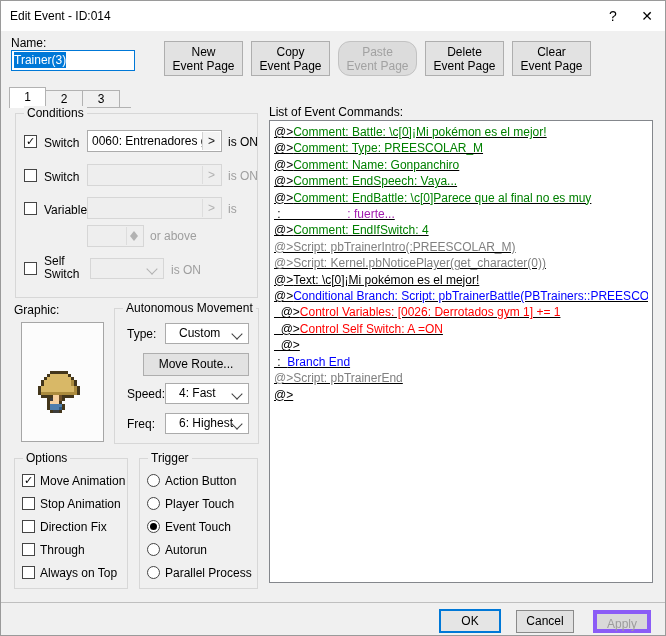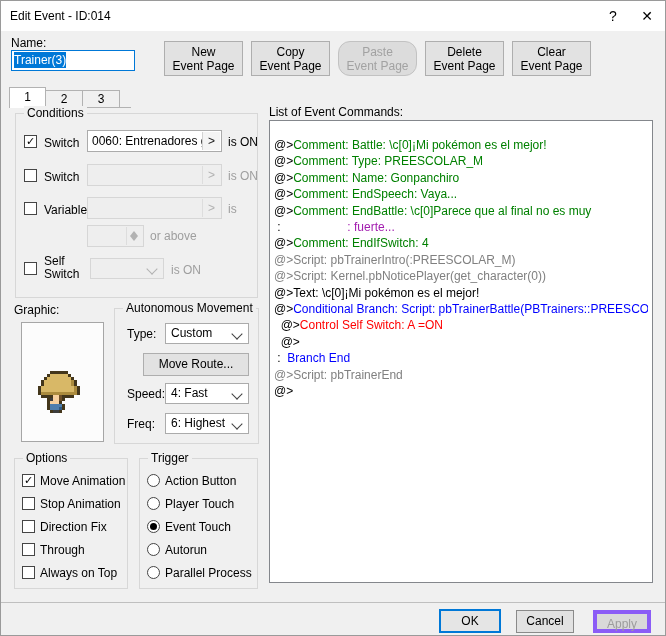--- a/index.html
+++ b/index.html
@@ -44,42 +44,42 @@
   
   .combo{position:absolute;height:22px;background:#fff;border:1px solid #ababab;box-sizing:border-box;
     line-height:20px;padding-left:4px;overflow:hidden;white-space:nowrap;}
   .combo .arrowbtn{position:absolute;right:1px;top:1px;bottom:1px;width:17px;background:#f4f4f4;
     border-left:1px solid #d2d2d2;text-align:center;line-height:18px;color:#1a1a1a;}
   .combo.disabled{background:#eeeeee;border-color:#d6d6d6;}
   .combo.disabled .arrowbtn{background:#eeeeee;color:#b2b2b2;border-left-color:#ddd;}
   .gray-text{color:#9e9e9e;}
   
   .dd{position:absolute;height:21px;background:#fff;border:1px solid #ababab;box-sizing:border-box;
-    line-height:19px;padding-left:5px;overflow:hidden;white-space:nowrap;}
+    line-height:19px;padding-left:13px;overflow:hidden;white-space:nowrap;}
   .chev{position:absolute;right:7px;top:6px;width:7px;height:7px;border-left:1px solid #424242;
     border-bottom:1px solid #424242;transform:rotate(-45deg);}
   .dd.disabled{background:#eeeeee;border-color:#d6d6d6;}
   .dd.disabled .chev{border-color:#b2b2b2;}
   
   .spinner{position:absolute;width:57px;height:22px;background:#eeeeee;border:1px solid #d6d6d6;box-sizing:border-box;}
   .spinner .arrows{position:absolute;right:1px;top:1px;bottom:1px;width:15px;border-left:1px solid #ddd;}
   .spinner .up,.spinner .dn{position:absolute;left:3px;width:0;height:0;border-left:4px solid transparent;border-right:4px solid transparent;}
   .spinner .up{top:4px;border-bottom:5px solid #b2b2b2;}
   .spinner .dn{bottom:4px;border-top:5px solid #b2b2b2;}
   
   .graphic-box{position:absolute;left:20px;top:321px;width:83px;height:120px;background:#fcfcfc;
     border:1px solid #a6a6a6;box-sizing:border-box;}
   
   .btn{background:#e2e2e2;border:1px solid #aeaeae;text-align:center;box-sizing:border-box;position:absolute;}
   
   .optrow{height:23px;display:flex;align-items:center;gap:5px;padding-left:7px;white-space:nowrap;}
   
   .cmd-label{position:absolute;left:268px;top:104px;}
   .cmd-list{position:absolute;left:268px;top:119px;width:384px;height:463px;background:#fff;
-    border:1px solid #84878c;box-sizing:border-box;overflow:hidden;padding:16px 4px;}
+    border:1px solid #84878c;box-sizing:border-box;overflow:hidden;padding:3px 4px;text-decoration:underline;}
   .cmd-line{white-space:pre;line-height:16.4px;font-size:12px;overflow:hidden;}
   
   .footer-sep{position:absolute;left:0;right:0;top:601px;height:1px;background:#bfbfbf;}
   .btn-ok{left:438px;top:608px;width:62px;height:24px;border:2px solid #0078d7;background:#e5e5e5;line-height:20px;}
   .btn-cancel{left:515px;top:609px;width:58px;height:23px;border:1px solid #8a8a8a;background:#e2e2e2;line-height:21px;}
   .btn-apply{left:592px;top:609px;width:58px;height:23px;border:4px solid #8b5cf6;background:#d9d9d9;color:#9d9d9d;line-height:21px;}
   .abs{position:absolute;}
   .nowrap{white-space:nowrap;}
 </style>
 </head>
@@ -386,20 +386,21 @@
       <div class="cmd-line"><span style="color: rgb(0, 0, 0);">@&gt;</span><span style="color: rgb(0, 128, 0);">Comment: Type: PREESCOLAR_M</span></div>
       <div class="cmd-line"><span style="color: rgb(0, 0, 0);">@&gt;</span><span style="color: rgb(0, 128, 0);">Comment: Name: Gonpanchiro</span></div>
       <div class="cmd-line"><span style="color: rgb(0, 0, 0);">@&gt;</span><span style="color: rgb(0, 128, 0);">Comment: EndSpeech: Vaya...</span></div>
       <div class="cmd-line"><span style="color: rgb(0, 0, 0);">@&gt;</span><span style="color: rgb(0, 128, 0);">Comment: EndBattle: \c[0]Parece que al final no es muy</span></div>
       <div class="cmd-line"><span style="color: rgb(0, 0, 0);"> : </span><span style="color: #a21caf;">                   : fuerte...</span></div>
       <div class="cmd-line"><span style="color: rgb(0, 0, 0);">@&gt;</span><span style="color: rgb(0, 128, 0);">Comment: EndIfSwitch: 4</span></div>
       <div class="cmd-line"><span style="color: rgb(128, 128, 128);">@&gt;Script: pbTrainerIntro(:PREESCOLAR_M)</span></div>
       <div class="cmd-line"><span style="color: rgb(128, 128, 128);">@&gt;Script: Kernel.pbNoticePlayer(get_character(0))</span></div>
       <div class="cmd-line"><span style="color: rgb(0, 0, 0);">@&gt;</span><span style="color: rgb(0, 0, 0);">Text: \c[0]¡Mi pokémon es el mejor!</span></div>
       <div class="cmd-line"><span style="color: rgb(0, 0, 0);">@&gt;</span><span style="color: rgb(0, 0, 255);">Conditional Branch: Script: pbTrainerBattle(PBTrainers::PREESCOLAR_M,"G</span></div>
+      <div class="cmd-line"><span style="color: rgb(0, 0, 0);">  @&gt;</span><span style="color: rgb(255, 0, 0);">Control Variables: [0026: Derrotados gym 1] += 1</span></div>
       <div class="cmd-line"><span style="color: rgb(0, 0, 0);">  @&gt;</span><span style="color: rgb(255, 0, 0);">Control Self Switch: A =ON</span></div>
       <div class="cmd-line"><span style="color: rgb(0, 0, 0);">  @&gt;</span></div>
       <div class="cmd-line"><span style="color: rgb(0, 0, 0);"> :  </span><span style="color: rgb(0, 0, 255);">Branch End</span></div>
       <div class="cmd-line"><span style="color: rgb(128, 128, 128);">@&gt;Script: pbTrainerEnd</span></div>
       <div class="cmd-line"><span style="color: rgb(0, 0, 0);">@&gt;</span></div>
     </div>
 
   <div class="footer-sep"></div>
   <div class="btn btn-ok">OK</div>
   <div class="btn btn-cancel">Cancel</div>

